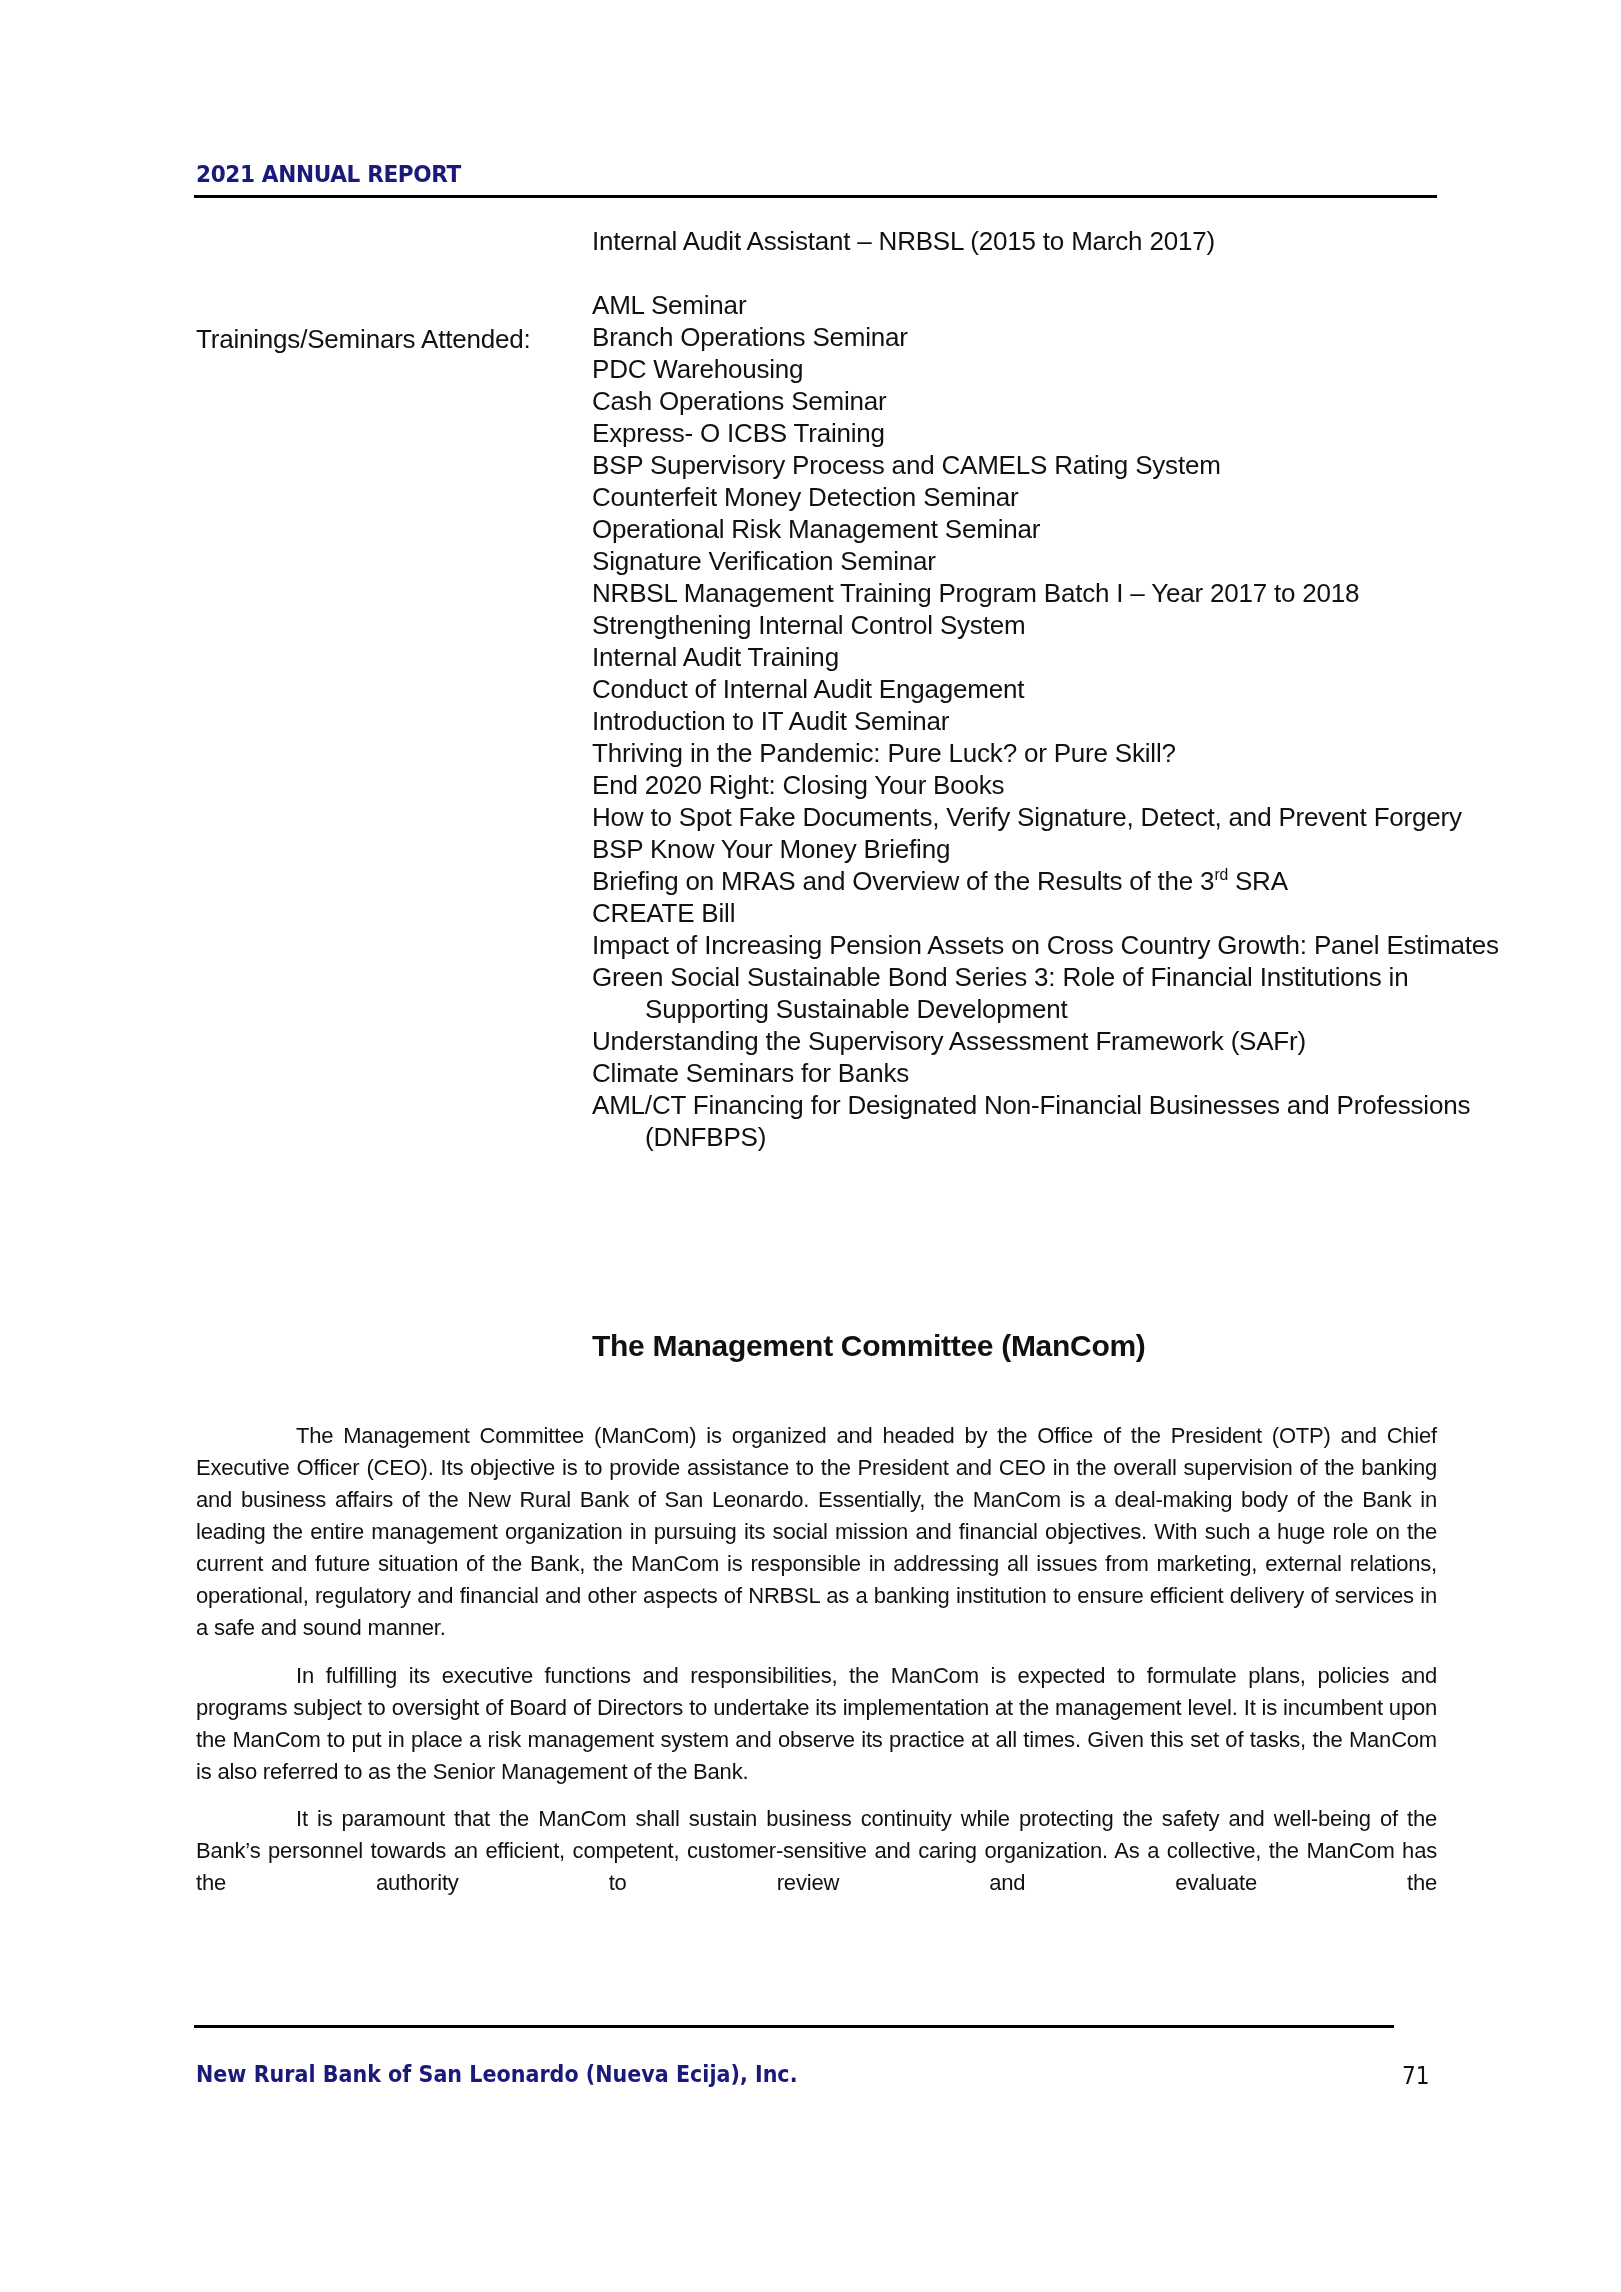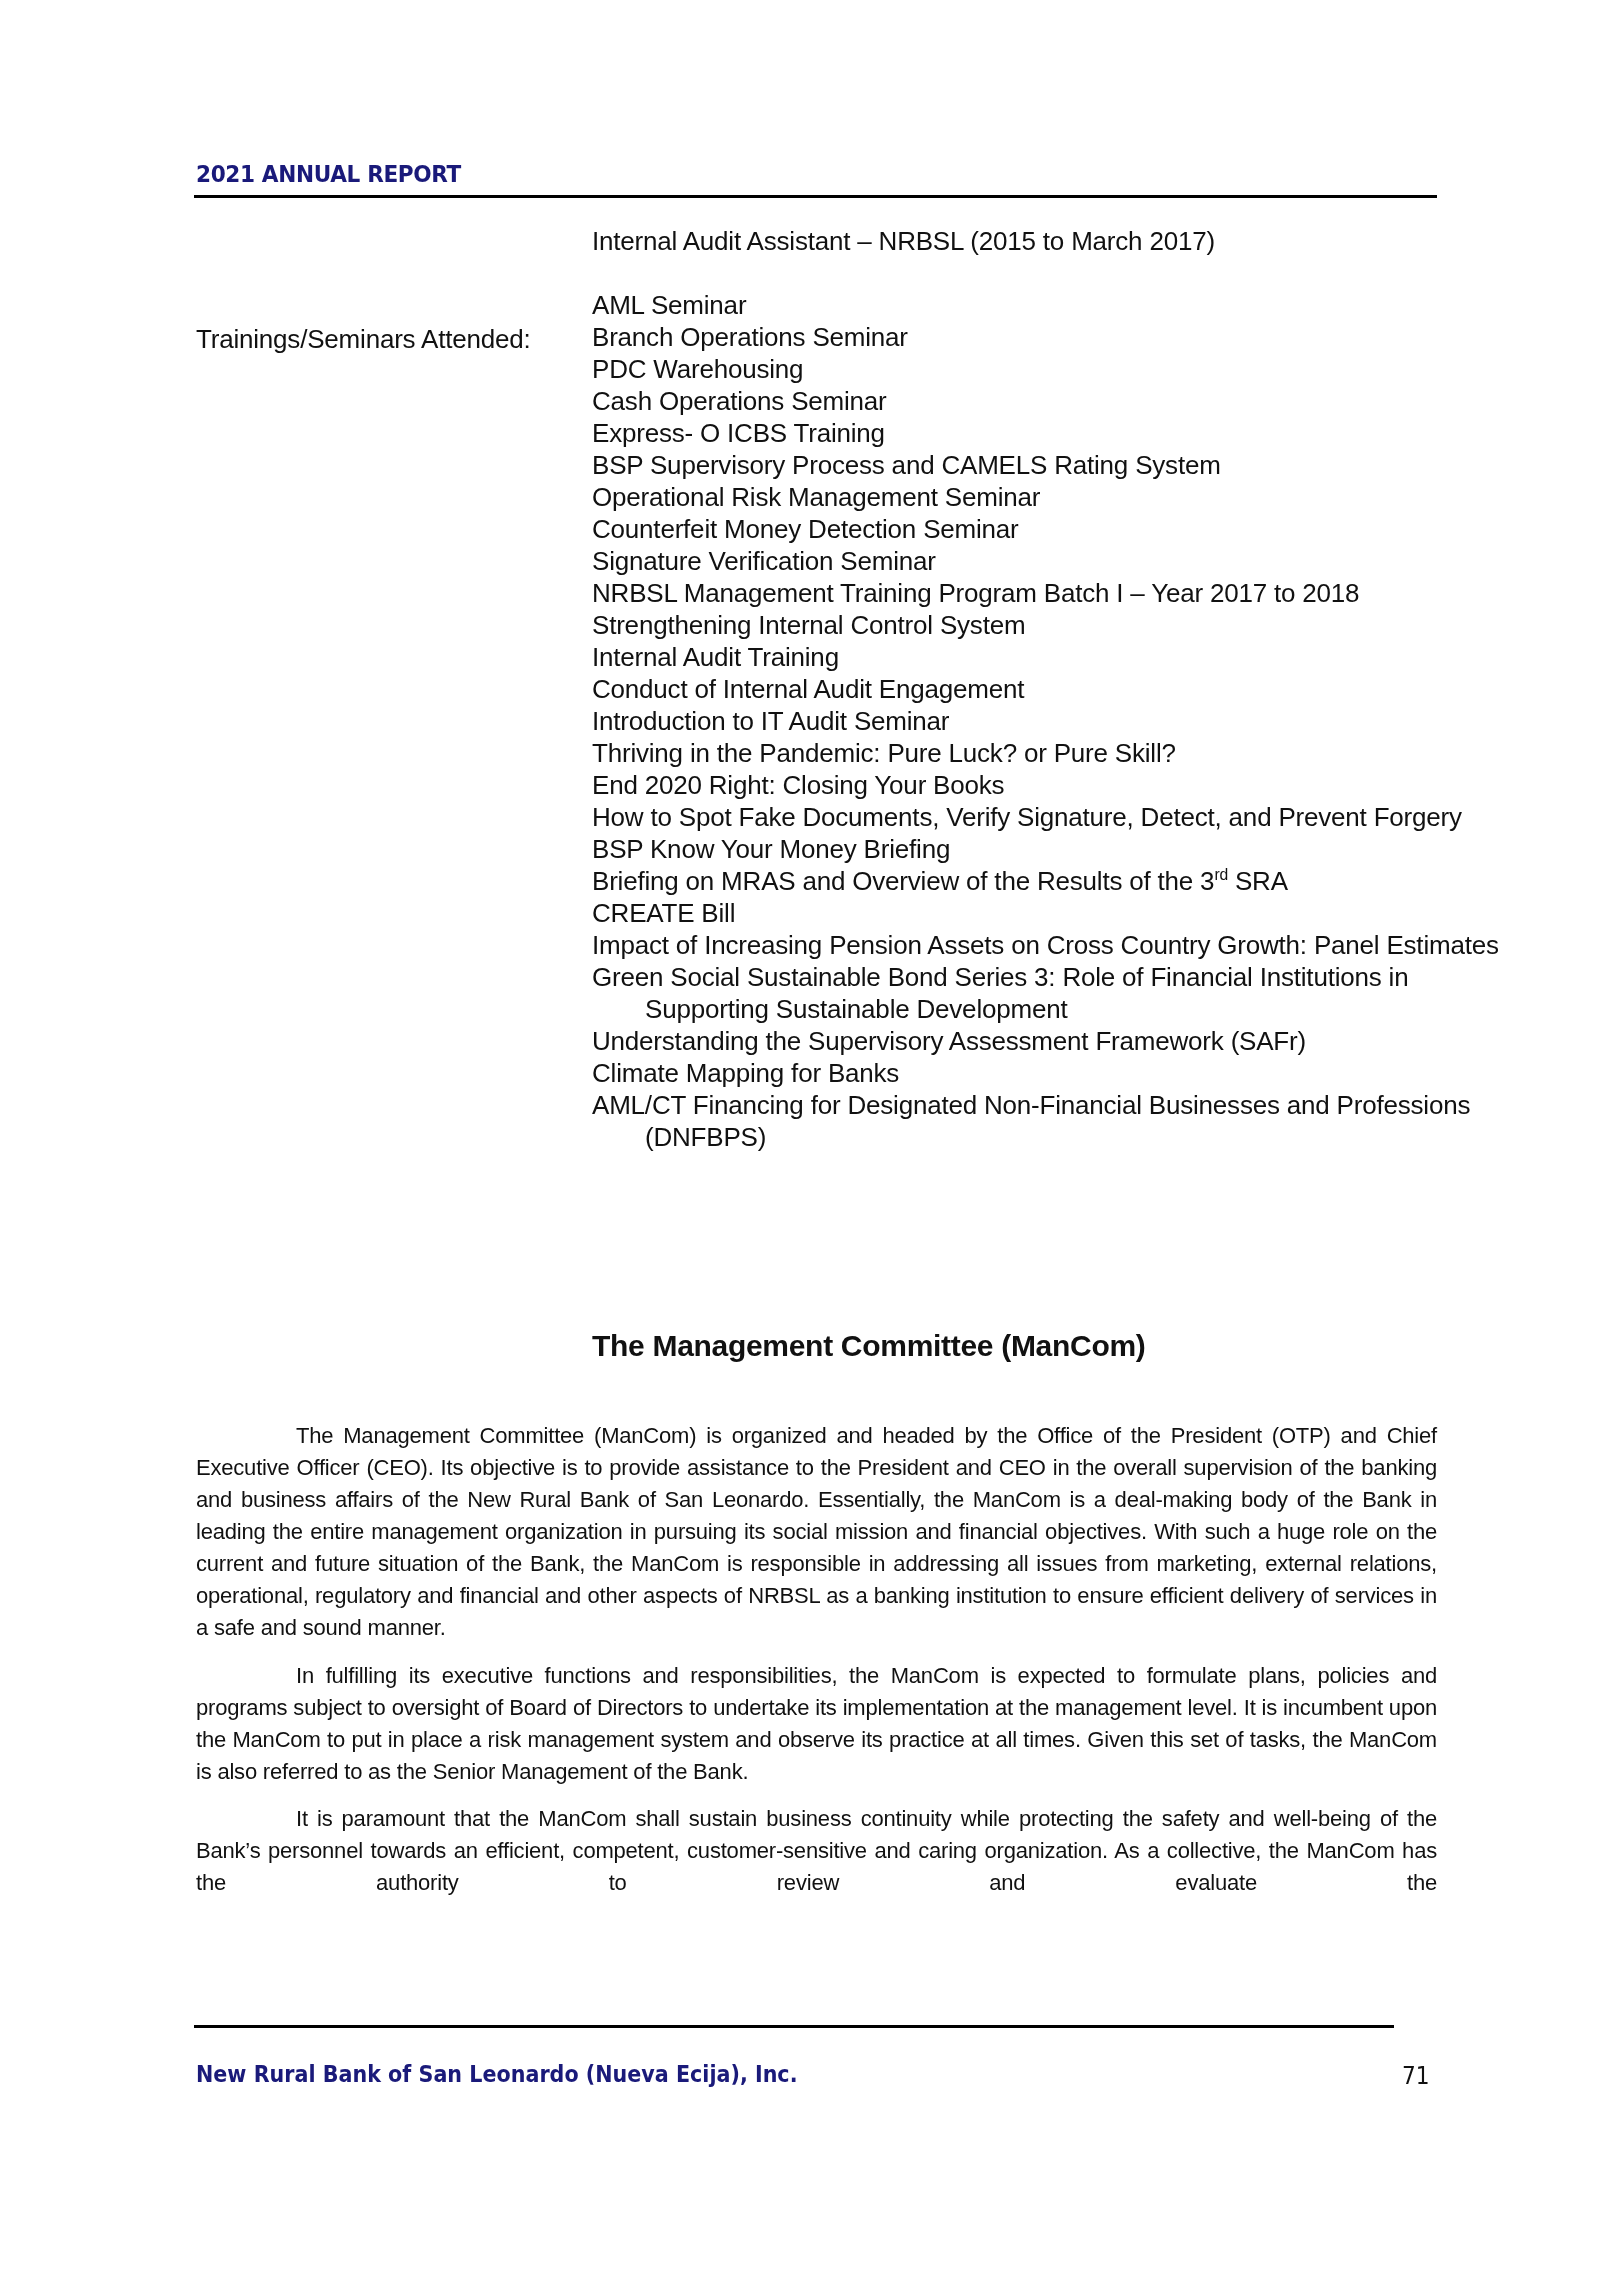--- a/index.html
+++ b/index.html
@@ -135,38 +135,38 @@
 
 <div class="text trainings-label">Trainings/Seminars Attended:</div>
 
 <ul class="text trainings-list">
   <li>AML Seminar</li>
   <li>Branch Operations Seminar</li>
   <li>PDC Warehousing</li>
   <li>Cash Operations Seminar</li>
   <li>Express- O ICBS Training</li>
   <li>BSP Supervisory Process and CAMELS Rating System</li>
+  <li>Counterfeit Money Detection Seminar</li>
   <li>Operational Risk Management Seminar</li>
-  <li>Counterfeit Money Detection Seminar</li>
   <li>Signature Verification Seminar</li>
   <li>NRBSL Management Training Program Batch I – Year 2017 to 2018</li>
   <li>Strengthening Internal Control System</li>
   <li>Internal Audit Training</li>
   <li>Conduct of Internal Audit Engagement</li>
   <li>Introduction to IT Audit Seminar</li>
   <li>Thriving in the Pandemic: Pure Luck? or Pure Skill?</li>
   <li>End 2020 Right: Closing Your Books</li>
   <li>How to Spot Fake Documents, Verify Signature, Detect, and Prevent Forgery</li>
   <li>BSP Know Your Money Briefing</li>
   <li><span>Briefing on MRAS and Overview of the Results of the 3</span><sup>rd</sup><span> SRA</span></li>
   <li>CREATE Bill</li>
   <li>Impact of Increasing Pension Assets on Cross Country Growth: Panel Estimates</li>
   <li>Green Social Sustainable Bond Series 3: Role of Financial Institutions in Supporting Sustainable Development</li>
   <li>Understanding the Supervisory Assessment Framework (SAFr)</li>
-  <li>Climate Mapping for Banks</li>
+  <li>Climate Seminars for Banks</li>
   <li>AML/CT Financing for Designated Non-Financial Businesses and Professions (DNFBPS)</li>
 </ul>
 
 <div class="section-heading">The Management Committee (ManCom)</div>
 
 <div class="body-paragraphs">
   <p>The Management Committee (ManCom) is organized and headed by the Office of the President (OTP) and Chief Executive Officer (CEO). Its objective is to provide assistance to the President and CEO in the overall supervision of the banking and business affairs of the New Rural Bank of San Leonardo. Essentially, the ManCom is a deal-making body of the Bank in leading the entire management organization in pursuing its social mission and financial objectives. With such a huge role on the current and future situation of the Bank, the ManCom is responsible in addressing all issues from marketing, external relations, operational, regulatory and financial and other aspects of NRBSL as a banking institution to ensure efficient delivery of services in a safe and sound manner.</p>
   <p>In fulfilling its executive functions and responsibilities, the ManCom is expected to formulate plans, policies and programs subject to oversight of Board of Directors to undertake its implementation at the management level. It is incumbent upon the ManCom to put in place a risk management system and observe its practice at all times. Given this set of tasks, the ManCom is also referred to as the Senior Management of the Bank.</p>
   <p style="text-align-last: justify;">It is paramount that the ManCom shall sustain business continuity while protecting the safety and well-being of the Bank’s personnel towards an efficient, competent, customer-sensitive and caring organization. As a collective, the ManCom has the authority to review and evaluate the</p>
 </div>

